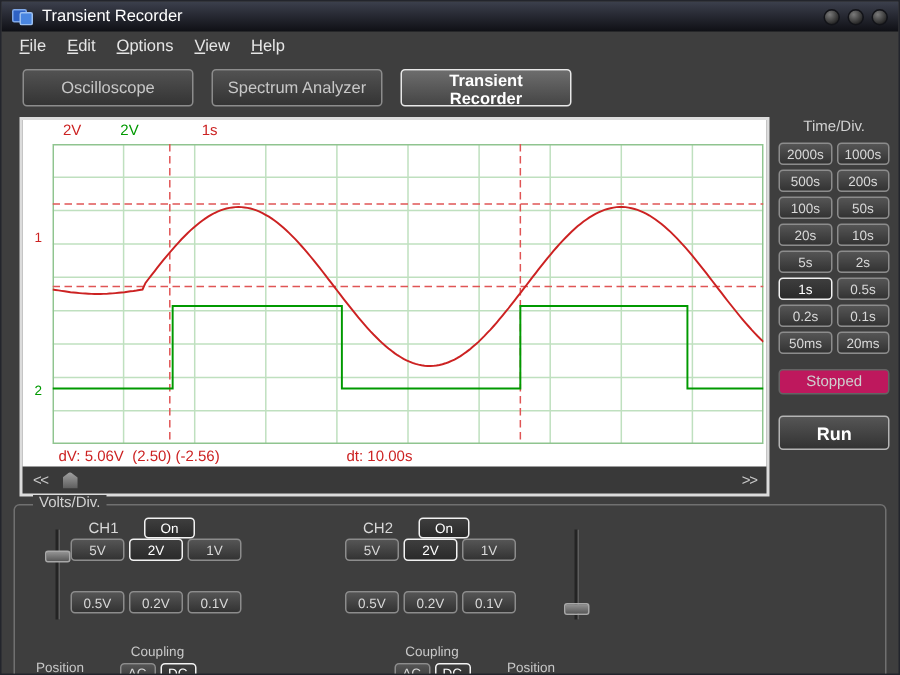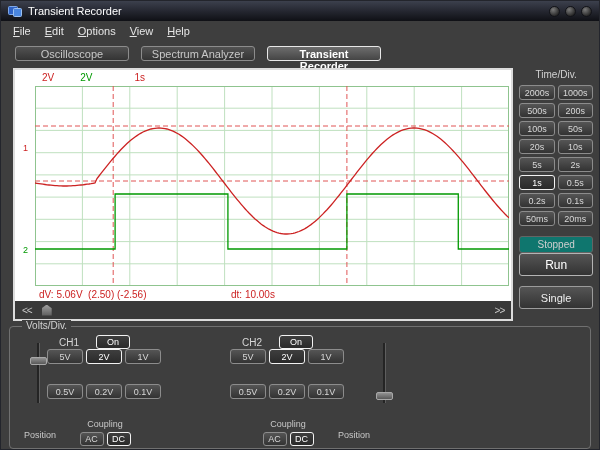--- a/index.html
+++ b/index.html
@@ -15,21 +15,21 @@
   .win-controls { margin-left:auto; display:flex; gap:5px; }
   .win-btn { width:11px; height:11px; border-radius:50%; background:radial-gradient(circle at 35% 30%, #7a7a7a, #272727 75%); border:1px solid #121318; }
 
   
   .menubar { height:20px; display:flex; align-items:center; padding:0 5px; }
   .menu-item { color:#e6e6e6; font-size:11px; padding:2px 7px; cursor:default; }
   .ak { text-decoration:underline; }
 
   
   .tabs { display:flex; gap:12px; padding:5px 0 5px 14px; }
-  .tab { width:114px; height:15px; font-size:11px; color:#c8c8c8; background:linear-gradient(180deg,#525252,#343434); border:1px solid #8c8c8c; border-radius:3px; font-family:inherit; }
+  .tab { width:114px; height:25px; font-size:11px; color:#c8c8c8; background:linear-gradient(180deg,#525252,#343434); border:1px solid #8c8c8c; border-radius:3px; font-family:inherit; }
   .tab.active { color:#fff; font-weight:bold; border-color:#e8e8e8; background:linear-gradient(180deg,#6d6d6d,#454545); }
 
   
   .main { display:flex; padding:2px 6px 0 12px; }
   .scope-frame { width:502px; border:2px solid #dcdcdc; background:#393939; }
   .scope-screen { position:relative; height:231px; background:#ffffff; }
   .scope-labels { position:absolute; top:2px; left:27px; font-size:10px; display:flex; }
   .lbl-ch1 { color:#cc2222; }
   .lbl-ch2 { color:#009900; margin-left:26px; }
   .lbl-time { color:#cc2222; margin-left:42px; }
@@ -46,22 +46,22 @@
   .sb-thumb { position:absolute; left:4px; top:1px; width:10px; height:11px; background:linear-gradient(180deg,#a0a0a0,#5c5c5c); clip-path:polygon(50% 0, 100% 35%, 100% 100%, 0 100%, 0 35%); }
 
   
   .right-panel { width:74px; margin-left:6px; display:flex; flex-direction:column; }
   .timebase-label { color:#d2d2d2; font-size:10px; text-align:center; margin:1px 0 5px; }
   .timebase-grid { display:grid; grid-template-columns:1fr 1fr; gap:3px; }
 
   .btn { background:linear-gradient(180deg,#555555,#333333); border:1px solid #8c8c8c; border-radius:3px; color:#d8d8d8; font-family:inherit; font-size:9px; padding:0; cursor:default; }
   .btn.active { border-color:#f2f2f2; background:linear-gradient(180deg,#3e3e3e,#2a2a2a); color:#ffffff; }
   .tbtn { height:15px; }
-  .status-box { margin-top:10px; height:17px; line-height:15px; text-align:center; font-size:10px; color:#cfcfcf; border:1px solid #646464; border-radius:3px; background:#0f766e; }
-  .run-btn { height:23px; font-size:12px; font-weight:normal; color:#fff; border-color:#b4b4b4; }
+  .status-box { margin-top:10px; height:17px; line-height:15px; text-align:center; font-size:10px; color:#cfcfcf; border:1px solid #646464; border-radius:3px; background:#be185d; }
+  .run-btn { margin-top:14px; height:23px; font-size:12px; font-weight:bold; color:#fff; border-color:#b4b4b4; }
   .single-btn { margin-top:10px; height:23px; font-size:11px; color:#eeeeee; border-color:#9c9c9c; }
 
   
   .volts-group { margin:5px 8px 0 8px; height:123px; border:1px solid #707070; border-radius:4px; position:relative; }
   .volts-group-label { position:absolute; top:-7px; left:12px; background:#3e3e3e; padding:0 4px; color:#d2d2d2; font-size:10px; }
   .ch-block { position:absolute; top:8px; width:116px; }
   .ch1-block { left:37px; }
   .ch2-block { left:220px; }
   .ch-head { display:flex; align-items:center; margin-bottom:0; }
   .ch-name { color:#d8d8d8; font-size:10px; margin-left:12px; width:37px; }
@@ -188,21 +188,20 @@
         <button class="btn tbtn">2s</button>
         <button class="btn tbtn active">1s</button>
         <button class="btn tbtn">0.5s</button>
         <button class="btn tbtn">0.2s</button>
         <button class="btn tbtn">0.1s</button>
         <button class="btn tbtn">50ms</button>
         <button class="btn tbtn">20ms</button>
       </div>
       <div class="status-box">Stopped</div>
       <button class="btn run-btn">Run</button>
-      <button class="btn single-btn">Single</button>
     </div>
   </div>
 
   <div class="volts-group">
     <span class="volts-group-label">Volts/Div.</span>
 
     <div class="vslider slider-ch1">
       <div class="vtrack"></div>
       <div class="vthumb"></div>
     </div>

